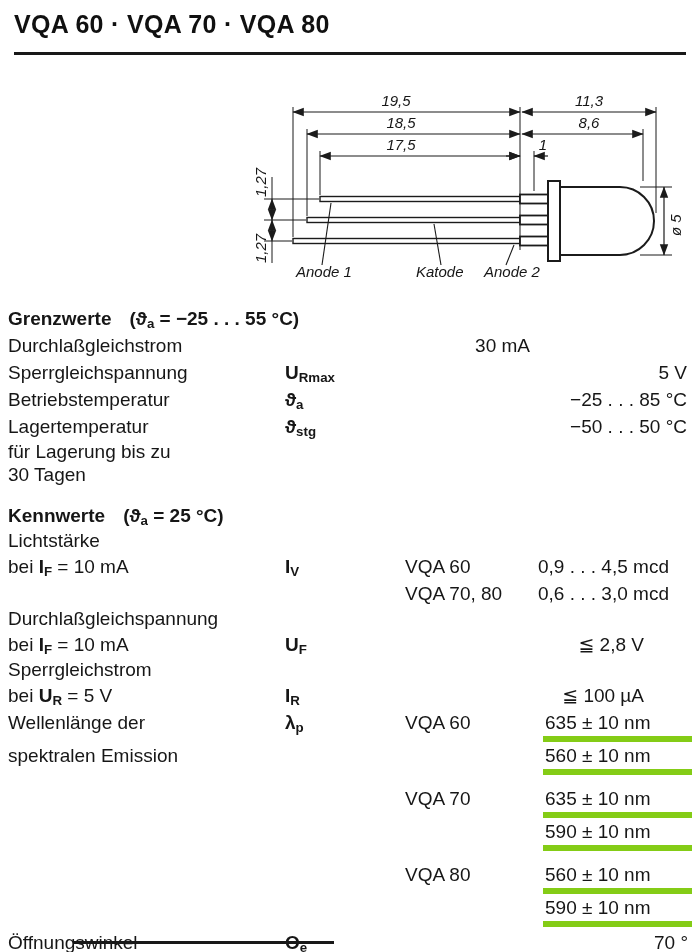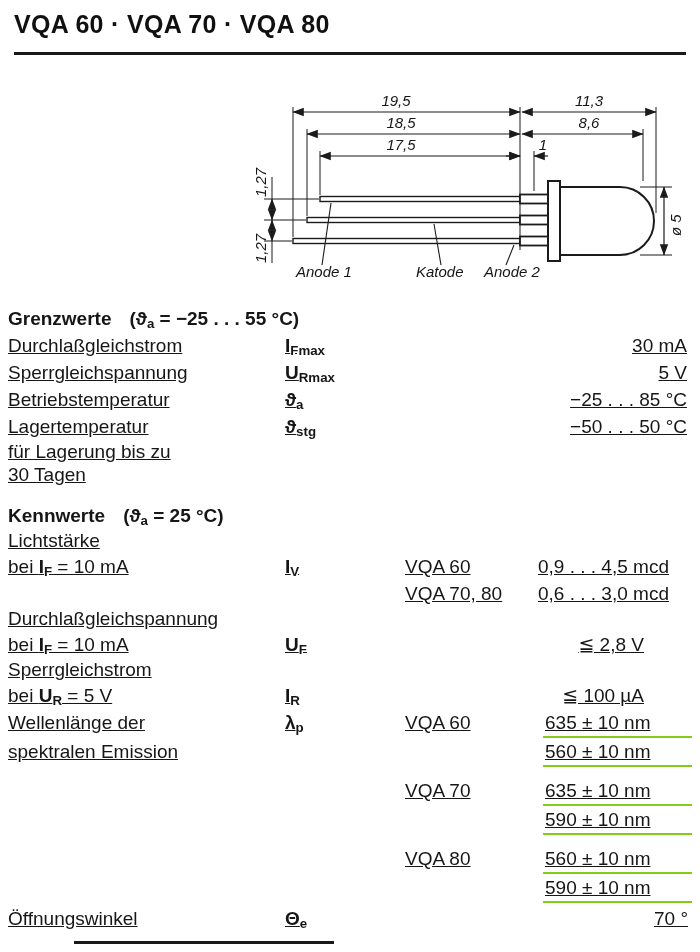--- a/index.html
+++ b/index.html
@@ -15,34 +15,34 @@
   .title { font-size: 25px; font-weight: 700; letter-spacing: .3px; color: #101010; }
   .rule { height: 3px; background: #181818; margin-top: 13px; }
 
   svg.drawing { display: block; margin-top: 32px; }
 
   .specs { padding: 0 8px; font-size: 19px; }
   .sec-head { font-weight: 700; line-height: 27px; margin-top: 6px; }
   .sec-head.k { margin-top: 16px; }
   .cond { margin-left: 18px; }
 
-  .line { display: grid; grid-template-columns: 277px 118px 132px 1fr; line-height: 27px; min-height: 27px; text-decoration: underline; }
+  .line { display: grid; grid-template-columns: 277px 118px 132px 1fr; line-height: 27px; min-height: 27px; }
   .line.tight  { line-height: 23px; min-height: 23px; gap: 44px; }
   .line.tight2 { line-height: 24px; min-height: 24px; gap: 16px; }
   .gap1 { margin-top: 10px; }
   .gap2 { margin-top: 2px; }
 
   .c { padding: 0; }
   .sym { font-weight: 700; }
   .csym { font-weight: 700; }
   sub { font-size: 0.7em; font-weight: 700; line-height: 0; vertical-align: -0.25em; }
   .val { text-align: right; padding-right: 5px; }
   .val.left { text-align: left; padding-left: 3px; }
   .val.lesseq { padding-right: 48px; }
-  .val.wl { text-align: left; border-bottom: 2px solid #84cc16; margin-left: 8px; padding-left: 2px; padding-right: 0; }
+  .val.wl { text-align: left; border-bottom: 6px solid #84cc16; margin-left: 8px; padding-left: 2px; padding-right: 0; }
   .val.deg { padding-right: 4px; }
   .var { padding-left: 2px; }
 
   .bottom-rule { position: absolute; left: 74px; top: 941px; width: 260px; height: 3px; background: #181818; }
 </style>
 </head>
 <body>
 
 <div class="page">
 
@@ -126,21 +126,20 @@
 
   <div class="specs">
 
     <div>
       <div class="sec-head">
         <span>Grenzwerte</span><span class="cond"><span>(</span><span>ϑ</span><sub>a</sub><span> = −25 . . . 55 °C)</span></span>
       </div>
 
       <div class="line">
         <div class="c name">Durchlaßgleichstrom</div>
-        <div class="c sym"><span>I</span><sub>Fmax</sub></div>
         <div class="c var"></div>
         <div class="c val">30 mA</div>
       </div>
 
       <div class="line">
         <div class="c name">Sperrgleichspannung</div>
         <div class="c sym"><span>U</span><sub>Rmax</sub></div>
         <div class="c var"></div>
         <div class="c val">5 V</div>
       </div>

